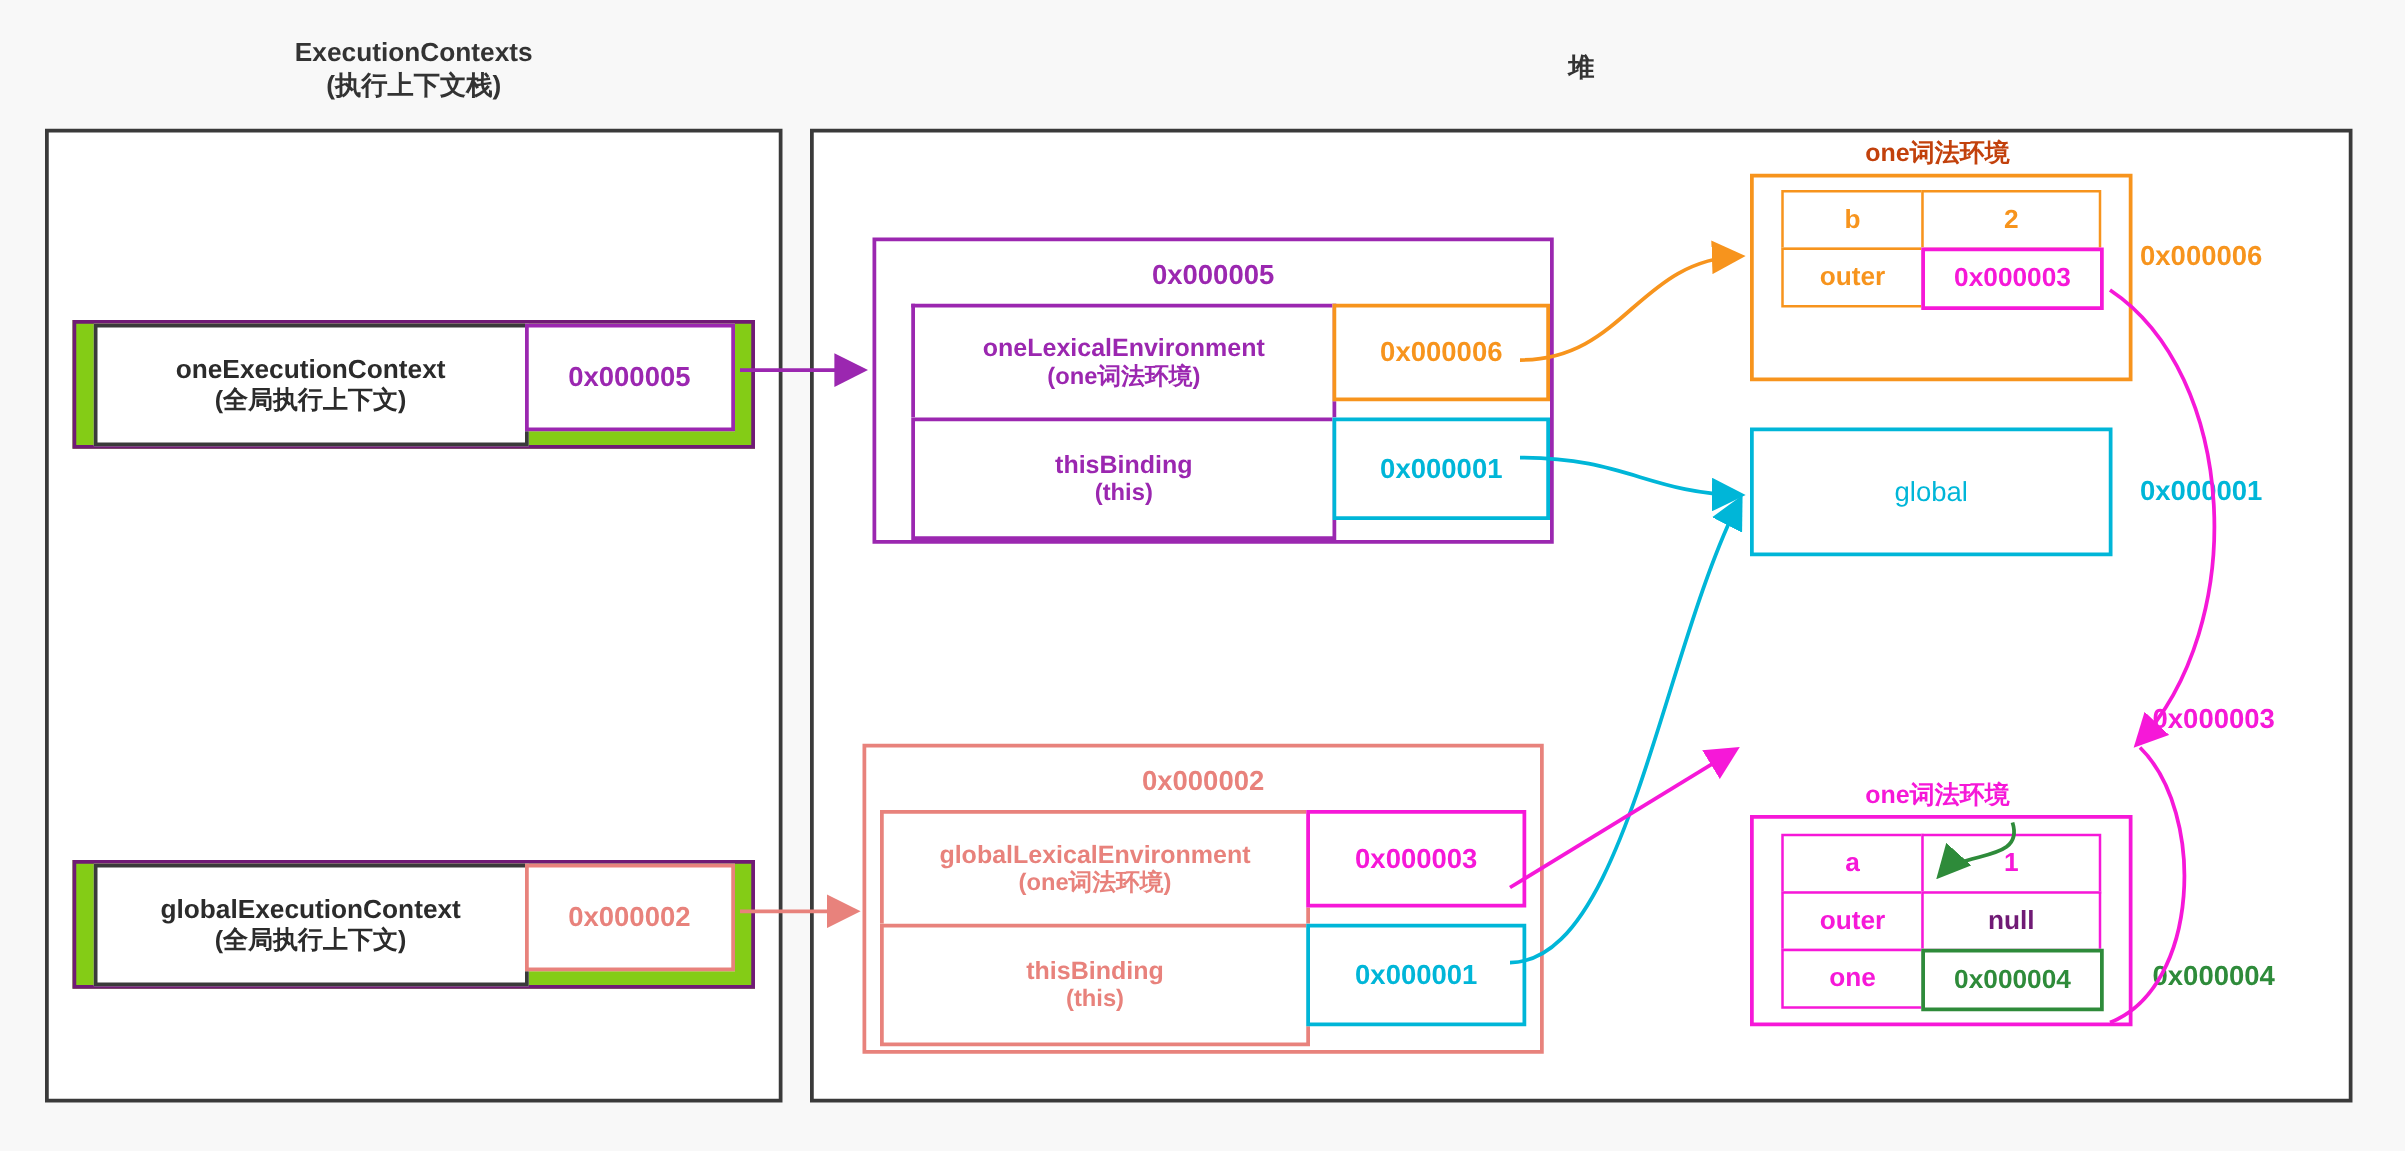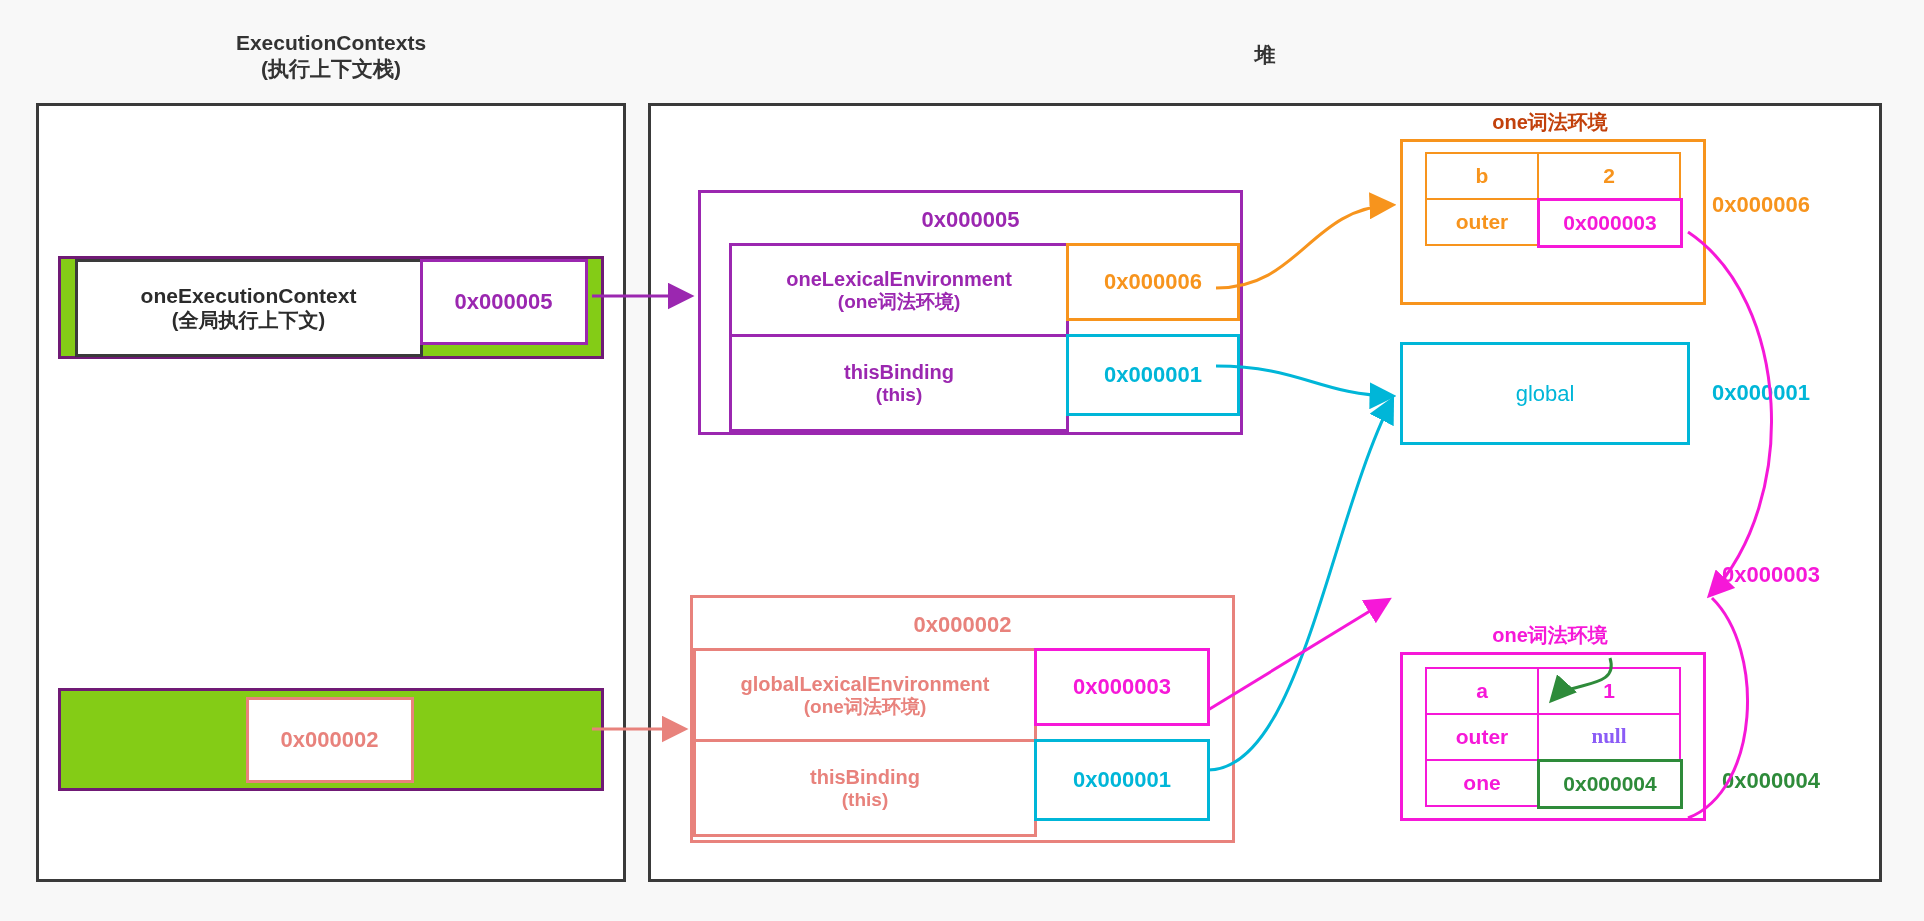--- a/index.html
+++ b/index.html
@@ -58,21 +58,21 @@
     border:3px solid;
     background:#fff;
     display:flex;flex-direction:column;
   }
   .record-title{
     text-align:center;font-weight:bold;font-size:22px;
     padding:14px 0 10px 0;
   }
   .record-rows{position:relative;}
   .record-row{
-    display:flex;align-items:stretch;
+    display:flex;align-items:stretch;justify-content:center;
   }
   .rr-key{
     border:3px solid;
     border-bottom:none;
     display:flex;flex-direction:column;align-items:center;justify-content:center;
     font-weight:bold;font-size:20px;line-height:1.2;
     text-align:center;padding:8px 10px;
     background:#fff;
   }
   .record-row:last-child .rr-key{border-bottom:3px solid;}
@@ -138,20 +138,24 @@
       <div class="ec-label" style="width:318px;height:80px;">
         <div>oneExecutionContext</div>
         <div class="sub">(全局执行上下文)</div>
       </div>
       <div class="ec-addr" style="border-color:#9b27b0;color:#9b27b0;width:134px;height:80px;">0x000005</div>
     </div>
   </div>
 
   <div class="abs ec-frame" style="left:58px;top:688px;width:546px;height:103px;">
     <div class="ec-inner">
+      <div class="ec-label" style="width:318px;height:80px;">
+        <div>globalExecutionContext</div>
+        <div class="sub">(全局执行上下文)</div>
+      </div>
       <div class="ec-addr" style="border-color:#e8827c;color:#e8827c;width:134px;height:80px;">0x000002</div>
     </div>
   </div>
 
   <div class="abs panel" style="left:648px;top:103px;width:1234px;height:779px;"></div>
 
   <div class="abs record" style="left:698px;top:190px;width:545px;height:245px;border-color:#9b27b0;">
     <div class="record-title" style="color:#9b27b0;">0x000005</div>
     <div class="record-rows" style="padding-left:28px;">
       <div class="record-row">
@@ -214,21 +218,21 @@
   <div class="abs env-wrap" style="left:1400px;top:492px;width:300px;height:163px;">
     <div class="env-caption" style="color:#f618d8;">one词法环境</div>
     <div class="env-outer" style="border-color:#f618d8;width:300px;height:163px;">
       <div class="env-table">
         <div class="env-row">
           <div class="env-cell" style="border-color:#f618d8;color:#f618d8;width:110px;height:44px;">a</div>
           <div class="env-cell" style="border-color:#f618d8;color:#f618d8;width:140px;height:44px;">1</div>
         </div>
         <div class="env-row">
           <div class="env-cell" style="border-color:#f618d8;color:#f618d8;width:110px;height:44px;">outer</div>
-          <div class="env-cell" style="border-color:#f618d8;color:#8b5cf6;width:140px;height:44px;font-family:Liberation Serif, serif;">null</div>
+          <div class="env-cell" style="border-color:#f618d8;color:#701a75;width:140px;height:44px;">null</div>
         </div>
         <div class="env-row">
           <div class="env-cell" style="border-color:#f618d8;color:#f618d8;width:110px;height:44px;">one</div>
           <div class="env-cell hi" style="border-color:#2e8b3a;color:#2e8b3a;width:140px;height:44px;">0x000004</div>
         </div>
       </div>
     </div>
   </div>
   <div class="abs side-addr" style="left:1722px;top:562px;color:#f618d8;">0x000003</div>
 

